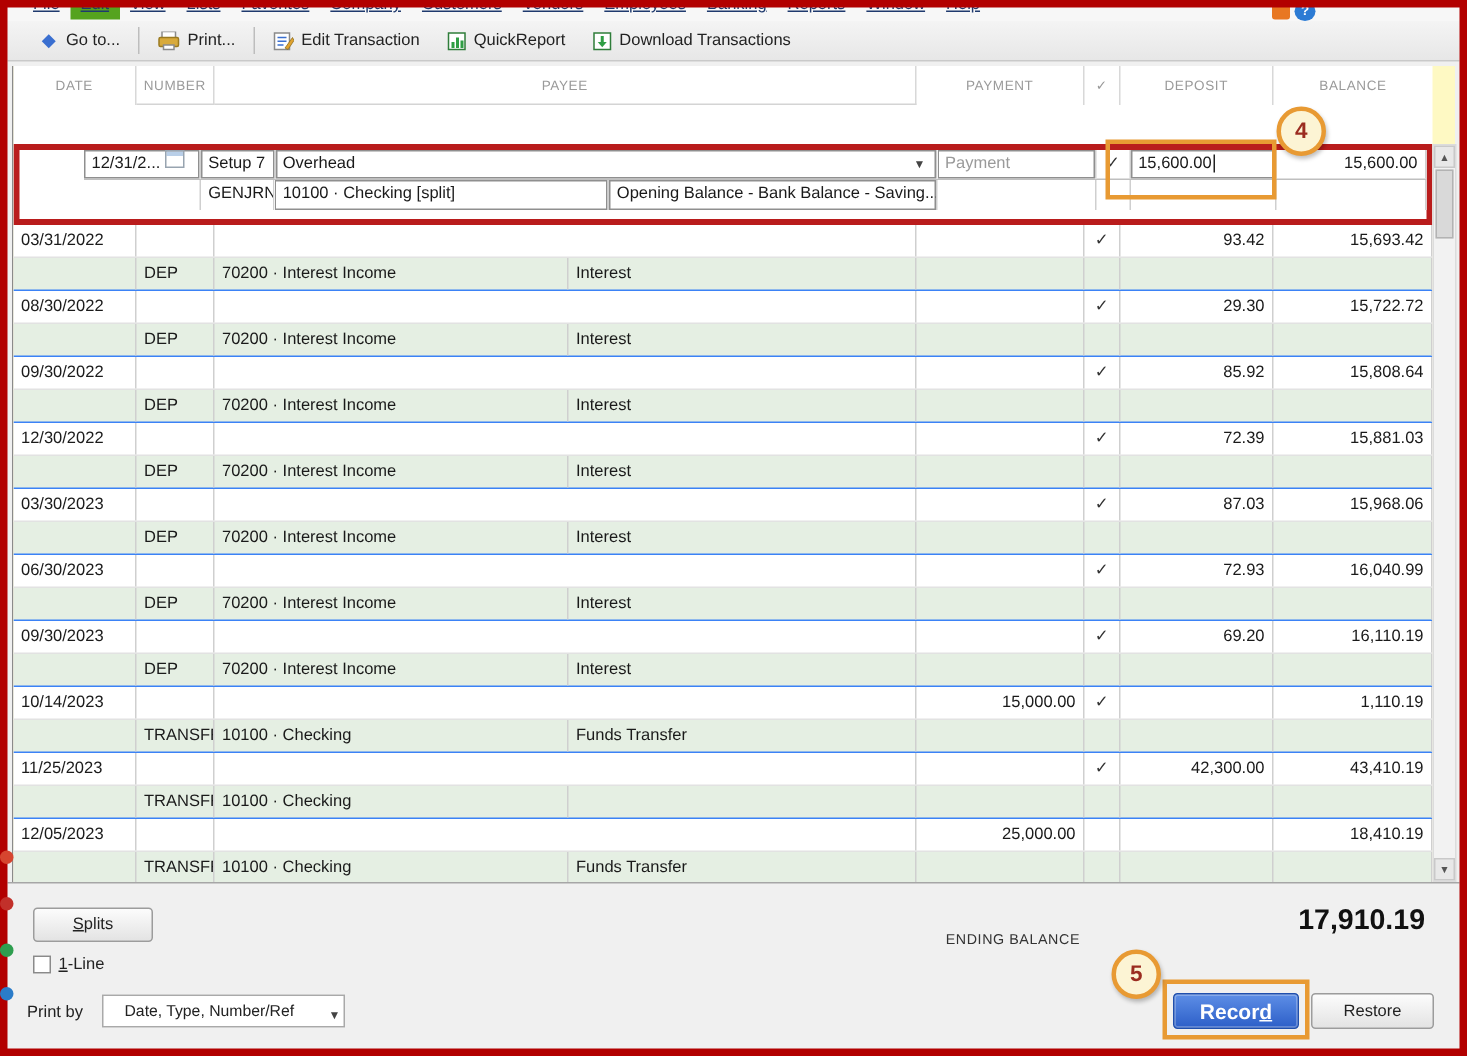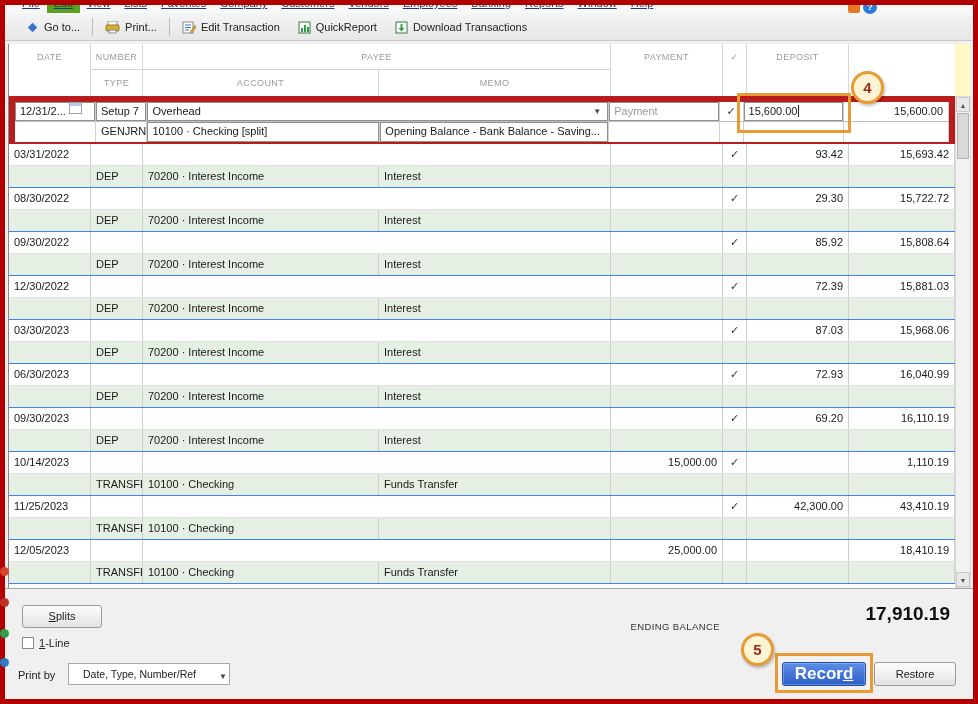--- a/index.html
+++ b/index.html
@@ -36,21 +36,21 @@
   .tbody { position:absolute; left:0; top:52px; width:946px; height:492px; background:#fff; overflow:hidden; }
   .txn { width:946px; height:44px; }
   .line { display:flex; height:22px; }
   .cell { font-size:11px; color:#1a1a1a; line-height:21px; border-right:1px solid #cfcfcf; overflow:hidden; white-space:nowrap; padding:0 5px; }
   .line1 { border-bottom:1px solid #e2e2e2; background:#fff; }
   .line2 { background:#e5efe3; border-bottom:1px solid #3b82f6; }
   .cell.c-payment, .cell.c-deposit, .cell.c-balance { display:flex; justify-content:flex-end; }
   .cell.c-check { text-align:center; padding:0; color:#333; }
   .ph { margin-right:auto; color:#9a9a9a; }
 
-  .txn.selected { border:6px solid #b91c1c; height:48px; }
+  .txn.selected { border:4px solid #b91c1c; height:54px;padding-left:43px; }
   .txn.selected .line { height:20px; line-height:18px; }
   .txn.selected .line1 { border-bottom:1px solid #bfbfbf; }
   .txn.selected .line2 { background:#fff; border-bottom:none; }
   .txn.selected .field { box-shadow:inset 0 0 0 1px #8f8f8f; background:#fff; }
   .txn.selected .cell { line-height:19px; }
   .cal, .dd, .caret { display:none; }
   .txn.selected .cal { display:inline-block; width:13px; height:12px; margin-left:3px; vertical-align:-2px;
       border:1px solid #98a4b0; background:linear-gradient(#b9cfe8 0 3px, #fff 3px); }
   .txn.selected .dd { display:inline-block; margin-left:auto; font-size:8px; color:#444; padding-right:2px; }
   .txn.selected .c-deposit { justify-content:flex-start; }
@@ -70,21 +70,21 @@
   .btn-gray { position:absolute; background:linear-gradient(#fcfcfc,#e3e3e3); border:1px solid #9c9c9c; border-radius:3px; font-size:11px; color:#222; text-align:center; }
   .splits-btn { left:17px; top:16px; width:80px; height:23px; line-height:21px; }
   .u { text-decoration:underline; }
   .oneline { position:absolute; left:17px; top:48px; display:flex; gap:5px; font-size:11px; color:#222; }
   .cb { width:12px; height:12px; background:#fff; border:1px solid #8a8a8a; }
   .sortby-label { position:absolute; left:13px; top:80px; font-size:11px; color:#222; }
   .sortby { position:absolute; left:63px; top:74px; width:162px; height:22px; background:#fff; border:1px solid #a9a9a9; font-size:10.5px; color:#222; line-height:20px; padding-left:14px; }
   .sortby .arrow { position:absolute; right:2px; top:3px; font-size:8px; color:#444; }
   .ending-label { position:absolute; left:515px; top:32px; width:200px; text-align:right; font-size:9.5px; letter-spacing:.4px; color:#333; }
   .ending-value { position:absolute; left:745px; top:14px; width:200px; text-align:right; font-size:19px; font-weight:bold; color:#111; }
-  .record-btn { position:absolute; left:777px; top:73px; width:84px; height:24px; background:linear-gradient(#5d8ee6,#2d5fc8); border:1px solid #1f4fae; border-radius:3px; color:#fff; font-size:17px; font-weight:bold; line-height:22px; text-align:center; box-shadow:inset 0 0 0 1px rgba(255,255,255,.25); }
+  .record-btn { position:absolute; left:777px; top:73px; width:84px; height:24px; background:linear-gradient(#5d8ee6,#2d5fc8); border:1px solid #1f4fae; border-radius:3px; color:#fff; font-size:14px; font-weight:bold; line-height:22px; text-align:center; box-shadow:inset 0 0 0 1px rgba(255,255,255,.25); }
   .restore-btn { left:869px; top:73px; width:82px; height:24px; line-height:22px; }
 
   
   .ann-box { position:absolute; border:3px solid #e89a33; z-index:40; pointer-events:none; }
   .box-deposit { left:737px; top:93px; width:114px; height:40px; }
   .box-record { position:absolute; left:770px; top:64px; width:98px; height:40px; border:3px solid #e89a33; z-index:40; pointer-events:none; }
   .callout { position:absolute; width:33px; height:33px; border-radius:50%; background:#fcf4d4; border:3px solid #e89a33; color:#9b2c20; font-size:15px; font-weight:bold; text-align:center; line-height:28px; z-index:45; box-shadow:1px 2px 3px rgba(0,0,0,.25); }
   .callout-4 { left:851px; top:71px; }
   .callout-5 { position:absolute; left:736px; top:44px; width:33px; height:33px; border-radius:50%; background:#fcf4d4; border:3px solid #e89a33; color:#9b2c20; font-size:15px; font-weight:bold; text-align:center; line-height:28px; z-index:45; box-shadow:1px 2px 3px rgba(0,0,0,.25); }
 
@@ -159,30 +159,21 @@
 
   <div class="register-area">
     <div class="thead">
       <div class="hrow hrow1">
         <div class="hcell c-date">DATE</div>
         <div class="hcell c-number">NUMBER</div>
         <div class="hcell c-payee">PAYEE</div>
         <div class="hcell c-payment">PAYMENT</div>
         <div class="hcell c-check">✓</div>
         <div class="hcell c-deposit">DEPOSIT</div>
-      </div>
-      <div class="hrow hrow2">
-        <div class="hcell c-date"></div>
-        <div class="hcell c-number">TYPE</div>
-        <div class="hcell c-account">ACCOUNT</div>
-        <div class="hcell c-memo">MEMO</div>
-        <div class="hcell c-payment"></div>
-        <div class="hcell c-check"></div>
-        <div class="hcell c-deposit"></div>
-        <div class="hcell c-balance"></div>
+        <div class="hcell c-balance">BALANCE</div>
       </div>
     </div>
 
     <div class="tbody">
         <div class="txn selected">
     <div class="line line1">
       <div class="cell c-date field">
               <span>12/31/2...</span>
               <span class="cal"></span>
             </div>

